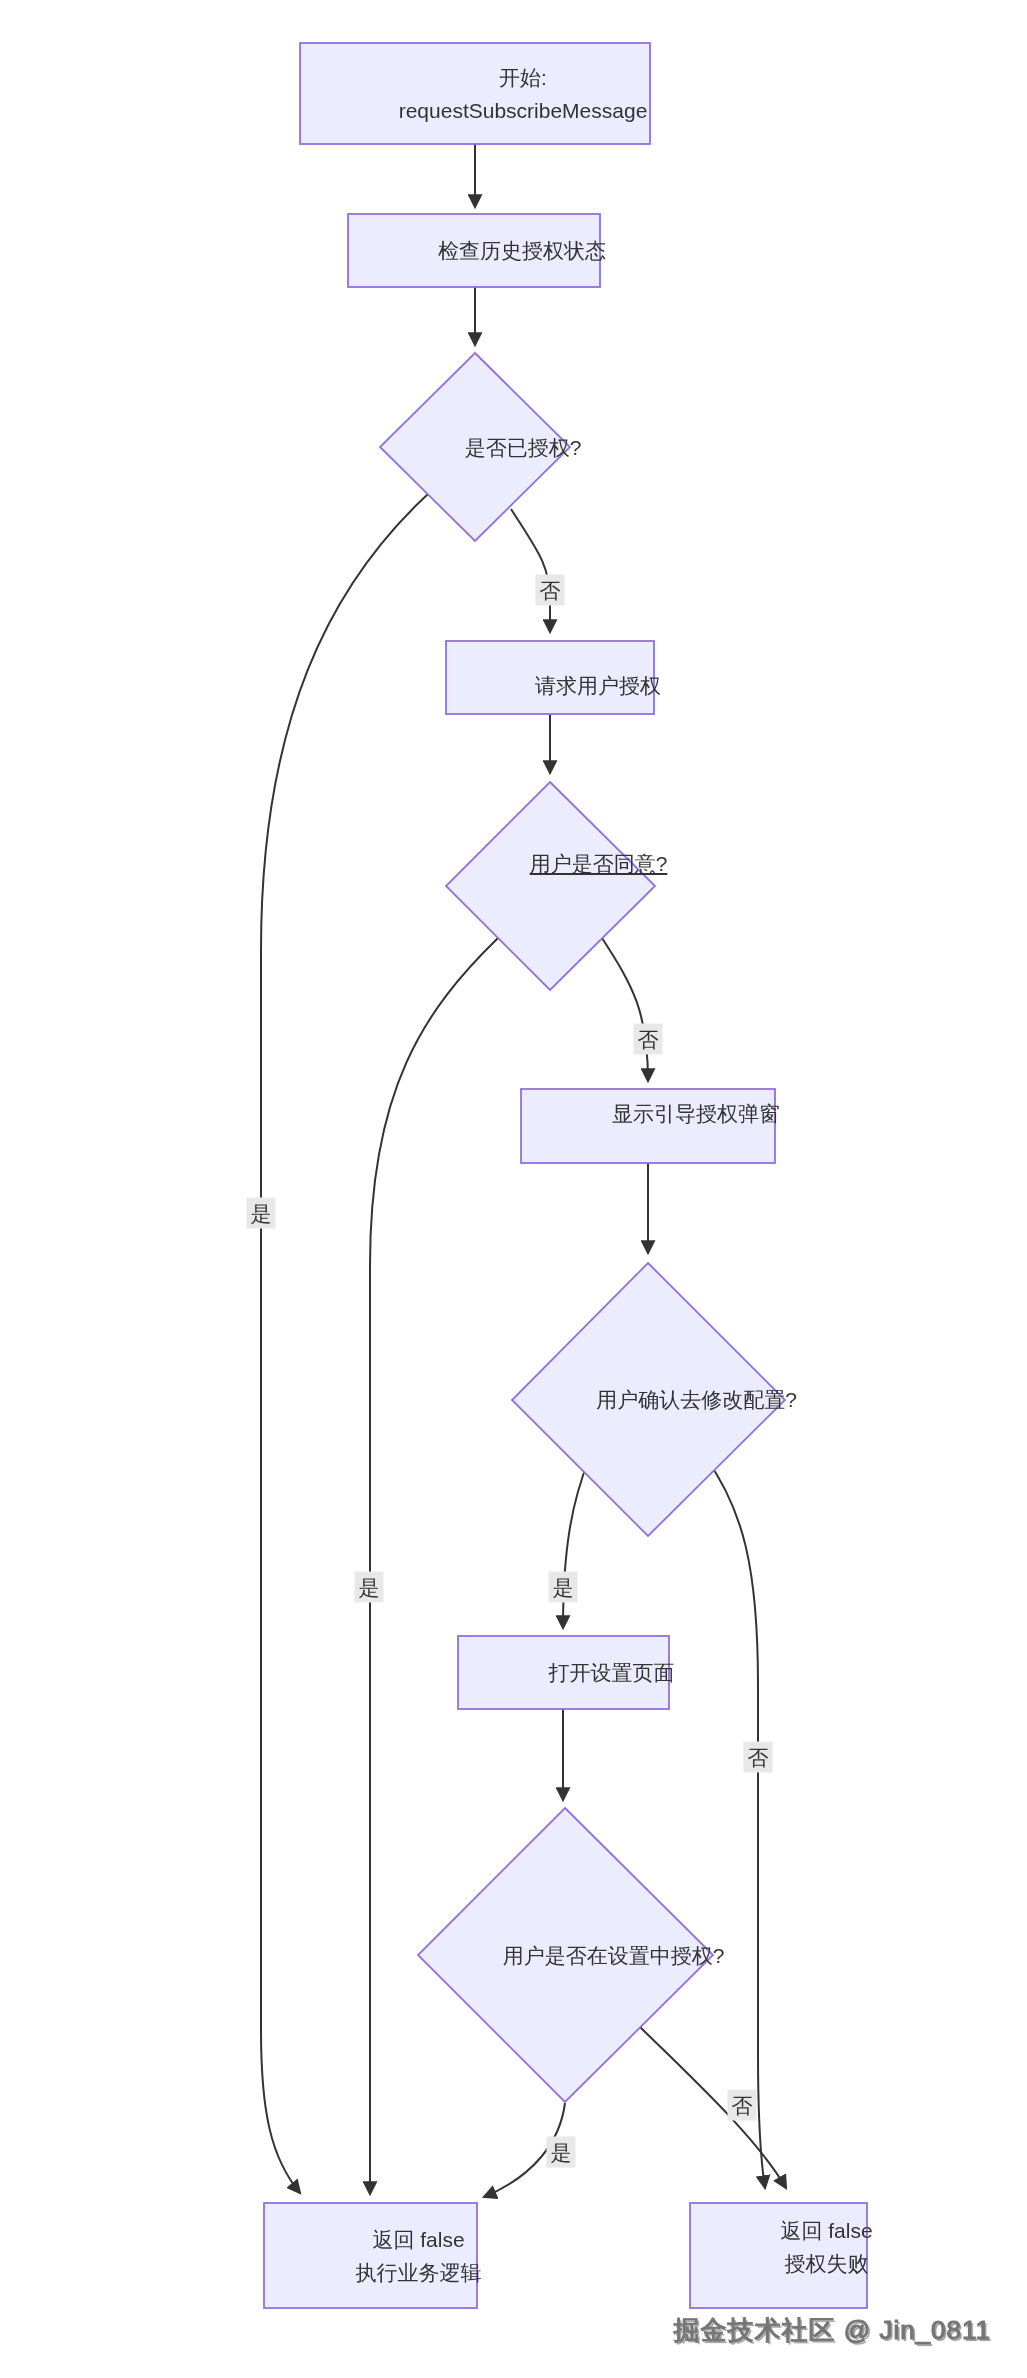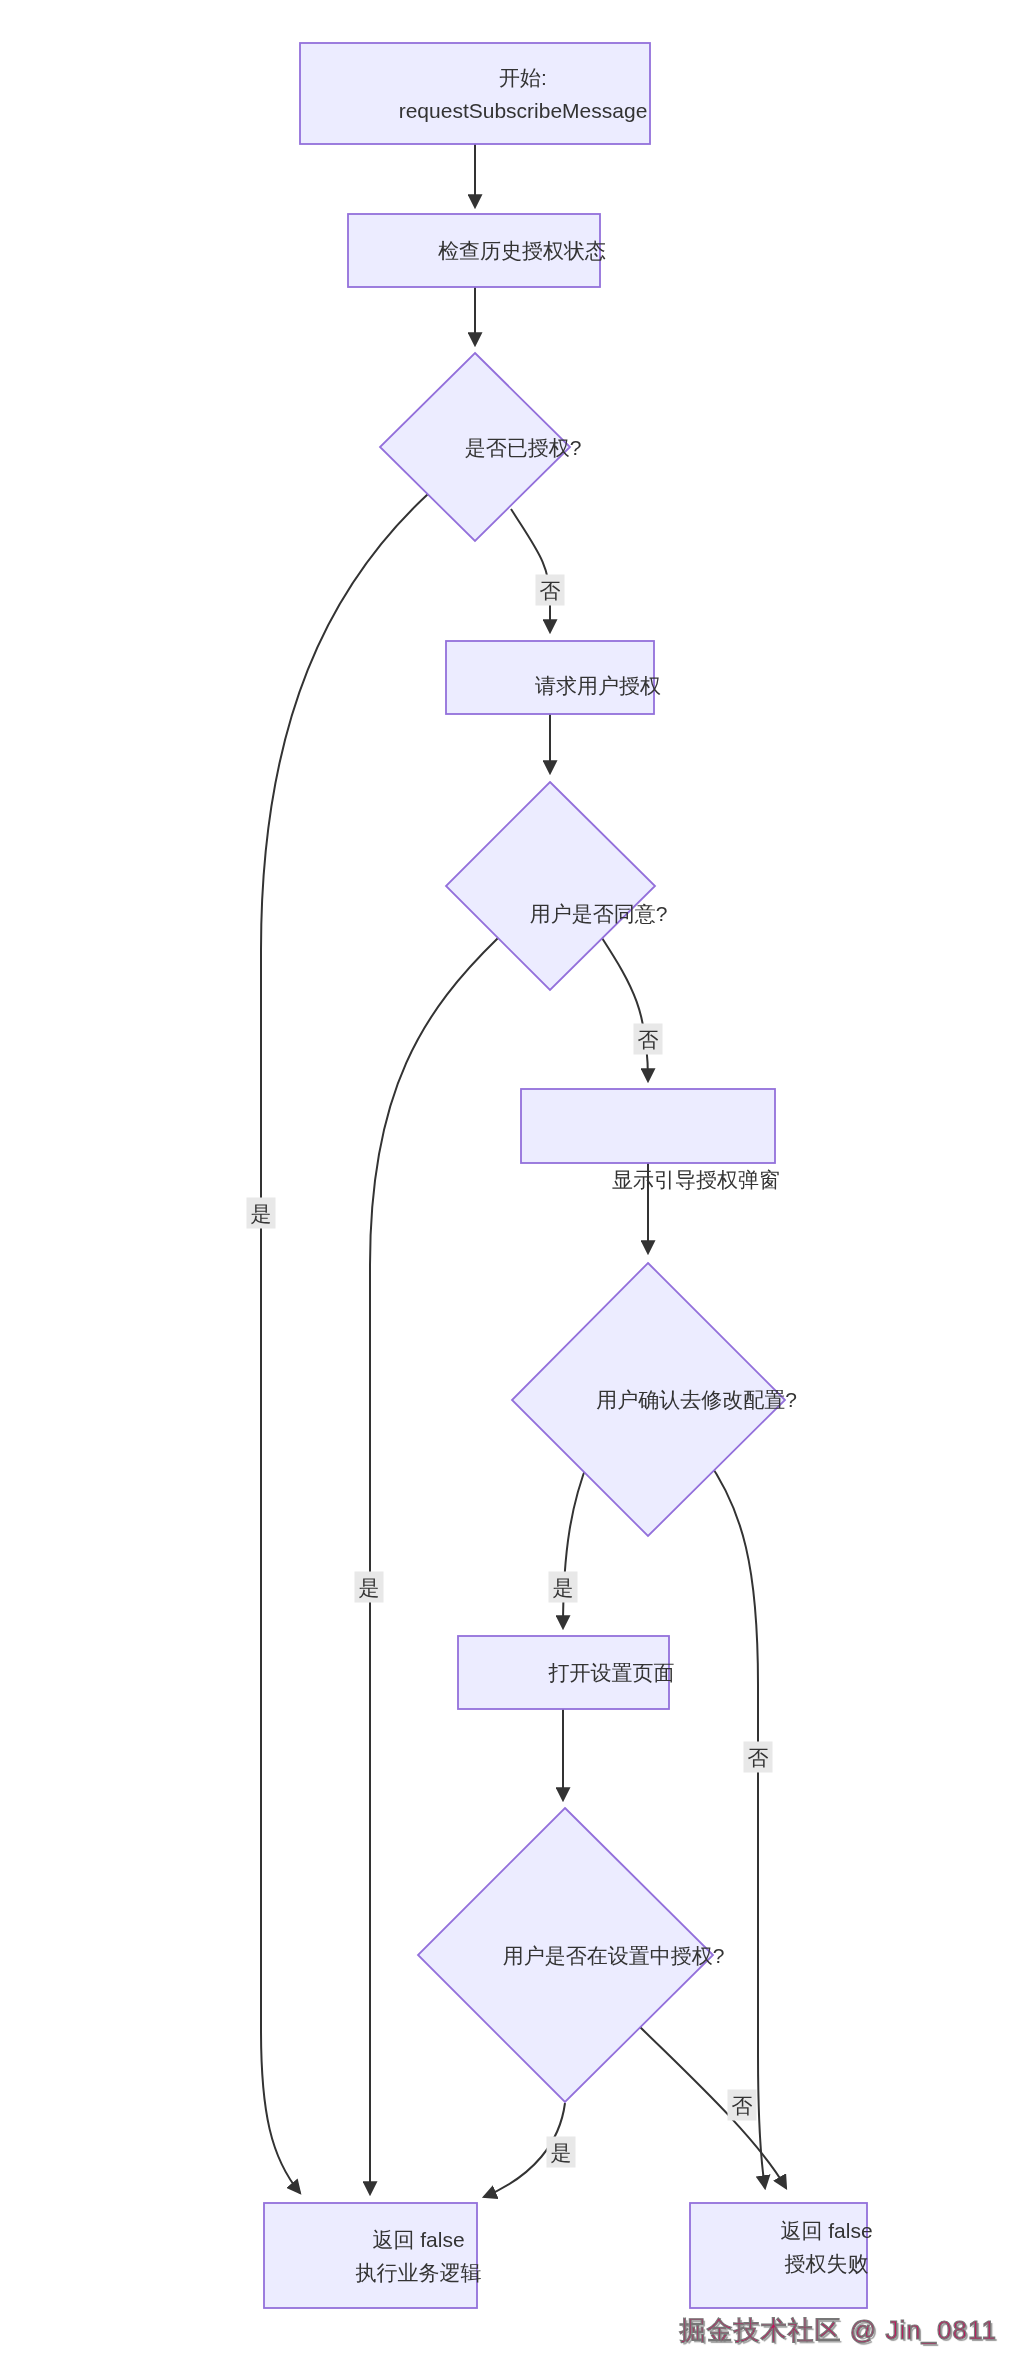--- a/index.html
+++ b/index.html
@@ -56,24 +56,24 @@
     transform:translate(-50%,-50%);
     background:var(--edge-label-bg);
     color:var(--text);
     font-size:21px;
     line-height:25px;
     padding:3px 4px;
   }
   .watermark{
     position:absolute;
     top:2313px;
-    right:30px;
+    right:36px;
     font-size:26px;
     letter-spacing:1px;
-    color:#be185d;
+    color:#737373;
     -webkit-text-stroke:1.2px #777777;
     text-shadow:2px 2px 1px #9a9a9a;
     white-space:nowrap;
   }
 </style>
 </head>
 <body>
 
 <div class="canvas">
 
@@ -121,25 +121,25 @@
   </div>
 
   <div class="node-text" style="left:380px;top:353px;width:190px;height:188px;">
     <div>是否已授权?</div>
   </div>
 
   <div class="node-text" style="left:446px;top:641px;width:208px;height:88px;">
     <div>请求用户授权</div>
   </div>
 
-  <div class="node-text" style="left:446px;top:809px;width:209px;height:208px;">
+  <div class="node-text" style="left:446px;top:759px;width:209px;height:208px;text-decoration:underline;">
     <div>用户是否同意?</div>
   </div>
 
-  <div class="node-text" style="left:521px;top:1142px;width:254px;height:74px;text-align:center;">
+  <div class="node-text" style="left:521px;top:1076px;width:254px;height:74px;text-align:center;">
     <div>显示引导授权弹窗</div>
   </div>
 
   <div class="node-text" style="left:512px;top:1263px;width:273px;height:273px;">
     <div>用户确认去修改配置?</div>
   </div>
 
   <div class="node-text" style="left:458px;top:1636px;width:211px;height:73px;">
     <div>打开设置页面</div>
   </div>

